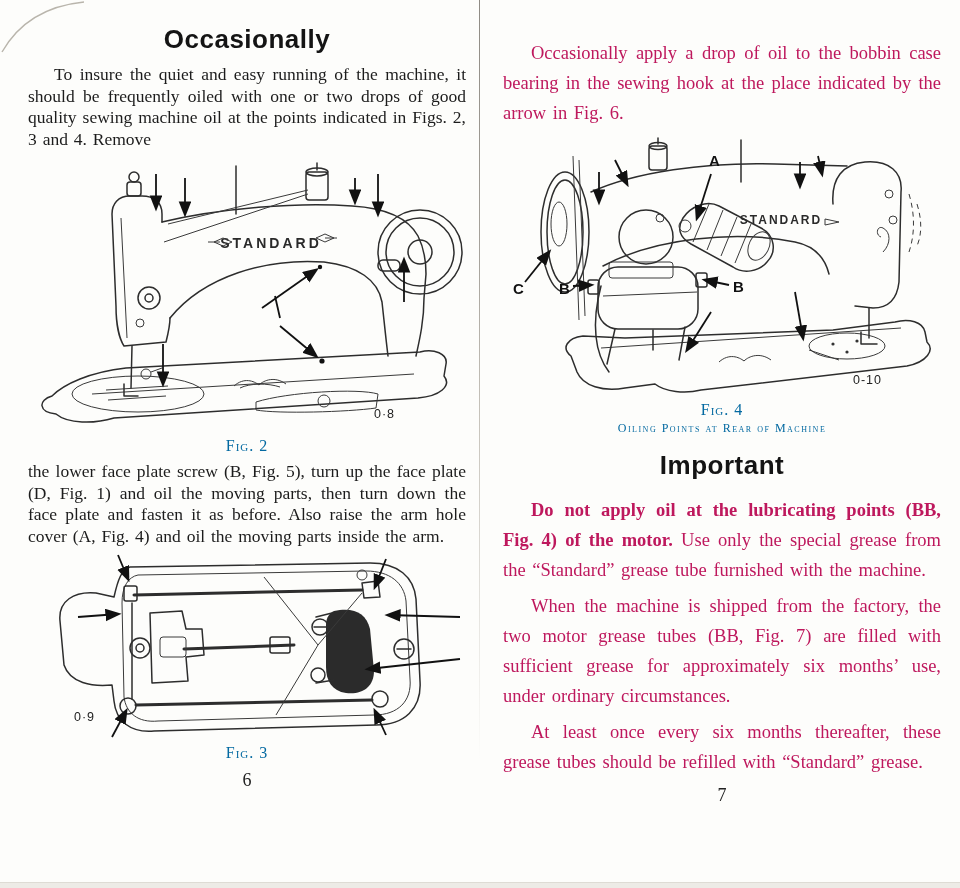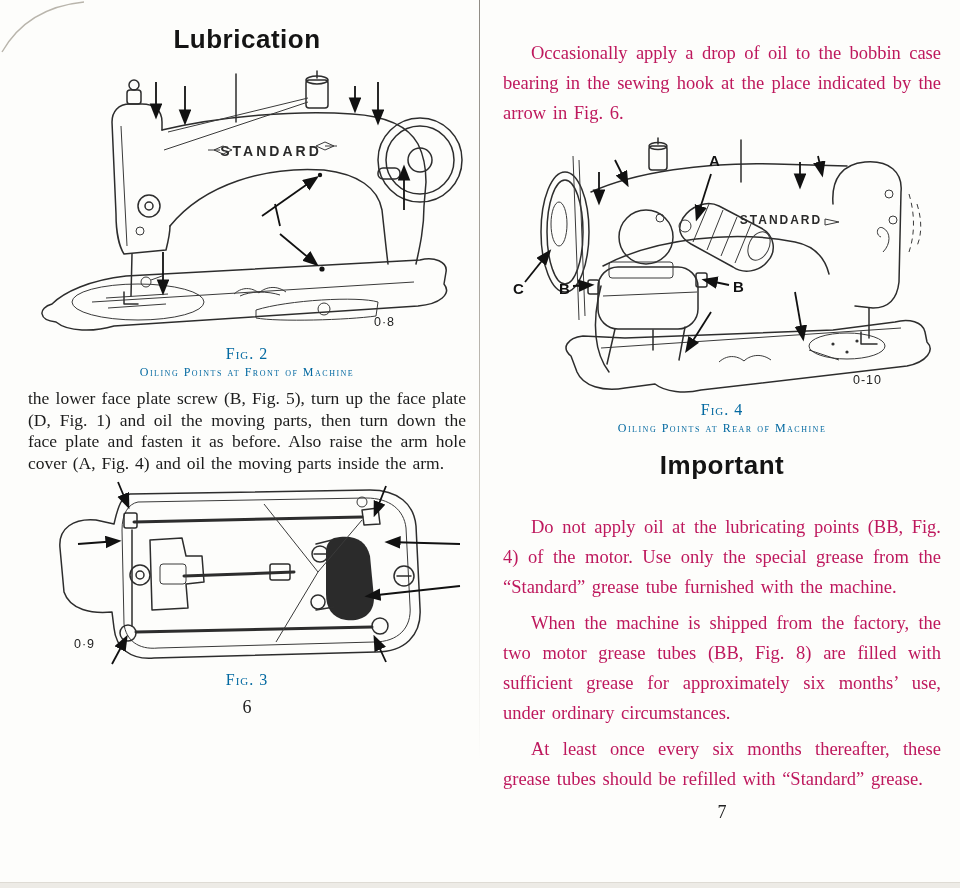--- a/index.html
+++ b/index.html
@@ -23,27 +23,27 @@
   .corner-arc{position:absolute;left:0;top:0;}
   .col{position:absolute;top:0;}
   .col-left{left:28px;width:438px;padding-top:24px;}
   .col-right{left:503px;width:438px;padding-top:38px;}
   h1.head{
     font-family:"Liberation Sans", sans-serif;
     font-weight:700;font-size:26px;line-height:30px;
     text-align:center;margin:0 0 10px 0;color:#141414;
     letter-spacing:0.5px;
   }
-  .col-right h1.head{margin-top:12px;margin-bottom:32px;}
+  .col-right h1.head{margin-top:12px;margin-bottom:15px;}
   p.para{
     margin:0 0 6px 0;text-align:justify;text-align-last:left;
   }
   .para-l{font-size:17.5px;line-height:21.5px;text-indent:26px;word-spacing:1.5px;}
   .para-r{font-size:18.5px;line-height:30px;text-indent:28px;word-spacing:2px;color:#be185d;}
-  .bold-run{font-weight:400;}
+  .bold-run{font-weight:700;}
   figure{margin:0;padding:0;}
   .figwrap{text-align:center;margin:0;}
   .caption{
     text-align:center;font-variant:small-caps;color:#0369a1;
     line-height:19px;margin-bottom:6px;
   }
   .cap-fig{font-size:16px;letter-spacing:1px;}
   .cap-title{font-size:12px;letter-spacing:1.5px;}
   .pagenum{
     text-align:center;font-size:18px;margin-top:8px;color:#222;
@@ -64,22 +64,23 @@
 
   <svg class="corner-arc" width="90" height="60">
     <path d="M2 52 C18 24 44 6 84 2" fill="none" stroke="#b9b5ac" stroke-width="1.4"></path>
   </svg>
 
   <div class="gutter"></div>
   <div class="bottom-band"></div>
 
   <div class="col col-left">
 
-    <h1 class="head">Lubrication</h1>
-
+    <h1 class="head">Occasionally</h1>
+
+    <p class="para para-l">To insure the quiet and easy running of the machine, it should be frequently oiled with one or two drops of good quality sewing machine oil at the points indicated in Figs. 2, 3 and 4.  Remove</p>
 
     <figure class="figwrap">
       <svg width="438" height="276" viewBox="0 0 438 276">
         <defs>
           <marker id="ah2" markerWidth="9" markerHeight="8" refX="7" refY="3.5" orient="auto">
             <polygon points="0,0 9,3.5 0,7" fill="#111"></polygon>
           </marker>
         </defs>
 
         <path class="ln" d="M24 240 C10 244 10 256 28 258 C40 268 66 268 86 262 L390 242 C412 240 424 230 416 220 L418 208 C420 198 406 192 392 196 L98 212 C62 216 36 228 24 240 Z"></path>
@@ -130,21 +131,20 @@
           <path class="arrow" d="M252 170 L288 200" marker-end="url(#ah2)"></path>
           <path class="arrow" d="M247 140 L252 162"></path>
           <path class="arrow" d="M135 188 L135 228" marker-end="url(#ah2)"></path>
           <circle cx="294" cy="205" r="2.6" fill="#111"></circle>
           <circle cx="292" cy="111" r="2.2" fill="#111"></circle>
         </g>
         <text class="plate" x="346" y="262">0·8</text>
       </svg>
       <div class="caption">
         <div class="cap-fig">Fig. 2</div>
-        <div class="cap-title">Oiling Points at Front of Machine</div>
       </div>
     </figure>
 
     <p class="para para-l" style="text-indent:0;">the lower face plate screw (B, Fig. 5), turn up the face plate (D, Fig. 1) and oil the moving parts, then turn down the face plate and fasten it as before.  Also raise the arm hole cover (A, Fig. 4) and oil the moving parts inside the arm.</p>
 
     <figure class="figwrap">
       <svg width="430" height="186" viewBox="0 0 430 186">
         <defs>
           <marker id="ah3" markerWidth="9" markerHeight="8" refX="7" refY="3.5" orient="auto">
             <polygon points="0,0 9,3.5 0,7" fill="#111"></polygon>
@@ -282,20 +282,20 @@
       <div class="caption">
         <div class="cap-fig">Fig. 4</div>
         <div class="cap-title">Oiling Points at Rear of Machine</div>
       </div>
     </figure>
 
     <h1 class="head">Important</h1>
 
     <p class="para para-r"><span class="bold-run">Do not apply oil at the lubricating points (BB, Fig. 4) of the motor.</span><span>  Use only the special grease from the “Standard” grease tube furnished with the machine.</span></p>
 
-    <p class="para para-r">When the machine is shipped from the factory, the two motor grease tubes (BB, Fig. 8) are filled with sufficient grease for approximately six months’ use, under ordinary circumstances.</p>
+    <p class="para para-r">When the machine is shipped from the factory, the two motor grease tubes (BB, Fig. 7) are filled with sufficient grease for approximately six months’ use, under ordinary circumstances.</p>
 
     <p class="para para-r">At least once every six months thereafter, these grease tubes should be refilled with “Standard” grease.</p>
 
     <div class="pagenum">7</div>
   </div>
 
 </div>
 
 </body></html>

